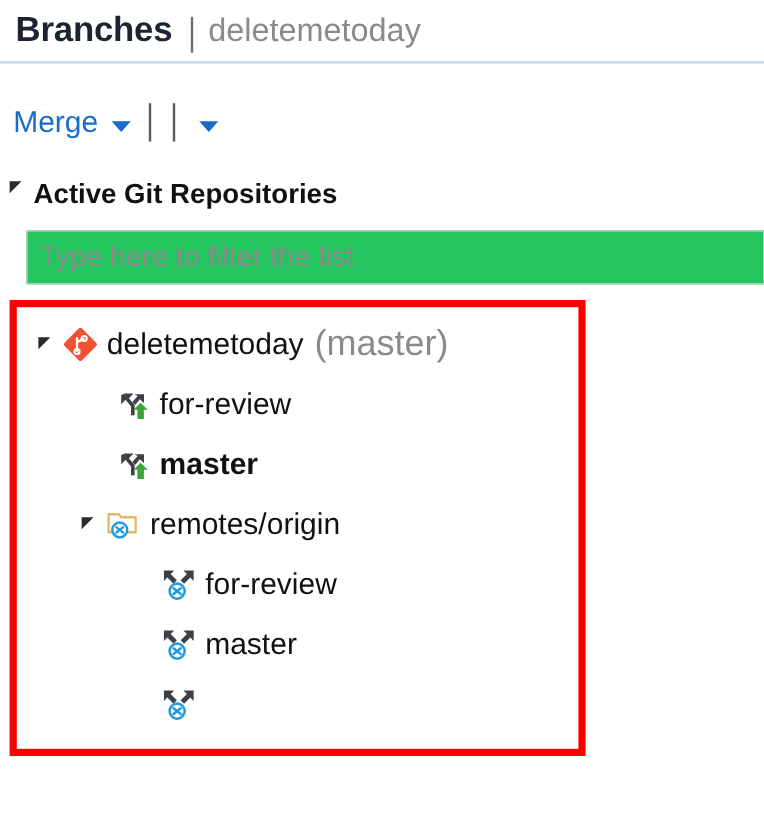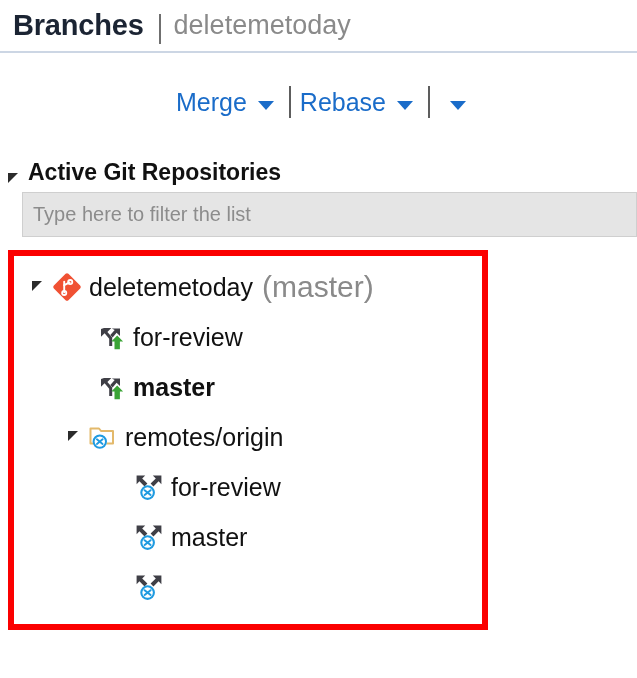--- a/index.html
+++ b/index.html
@@ -52,21 +52,20 @@
   
   .toolbar {
     position: absolute;
     left: 0; top: 73px;
     width: 637px;
     height: 58px;
     display: flex;
     align-items: center;
     padding-left: 11px;
     box-sizing: border-box;
-    justify-content: center;
   }
   .tb-item {
     display: flex;
     align-items: center;
     cursor: pointer;
     padding: 0 6px 0 0;
   }
   .tb-label {
     font-size: 25px;
     color: #1a6cc9;
@@ -88,21 +87,21 @@
     margin: 0 9px;
   }
 
   
   .section {
     position: absolute;
     left: 0; top: 148px;
     width: 532px;
     height: 38px;
     display: flex;
-    align-items: flex-end;
+    align-items: flex-start;
     padding-left: 6px;
     box-sizing: border-box;
   }
   .expander {
     width: 16px; height: 16px;
     position: relative;
     flex: 0 0 auto;
     cursor: pointer;
     margin-right: 6px;
   }
@@ -126,24 +125,24 @@
     position: absolute;
     left: 22px; top: 192px;
     width: 615px;
     height: 45px;
   }
   .filter-input {
     width: 100%;
     height: 100%;
     box-sizing: border-box;
     border: 1px solid #cfcfcf;
-    background: #e5e5e5;
+    background: #22c55e;
     outline: none;
     font-family: "Liberation Sans", sans-serif;
-    font-size: 20px;
+    font-size: 24px;
     color: #3a3a3a;
     padding: 0 10px;
   }
   .filter-input::placeholder {
     color: #8c8c8c;
     opacity: 1;
   }
 
   
   .redbox {
@@ -220,24 +219,20 @@
   <span class="title-sep"></span>
   <span class="title-sub">deletemetoday</span>
 </div>
 
 <div class="toolbar">
   <div class="tb-item">
     <span class="tb-label">Merge</span>
     <span class="caret-down"></span>
   </div>
   <div class="tb-sep"></div>
-  <div class="tb-item">
-    <span class="tb-label">Rebase</span>
-    <span class="caret-down"></span>
-  </div>
   <div class="tb-sep"></div>
   <div class="tb-item">
     <span class="caret-down"></span>
   </div>
 </div>
 
 <div class="section">
   <span class="expander"></span>
   <span class="section-title">Active Git Repositories</span>
 </div>

